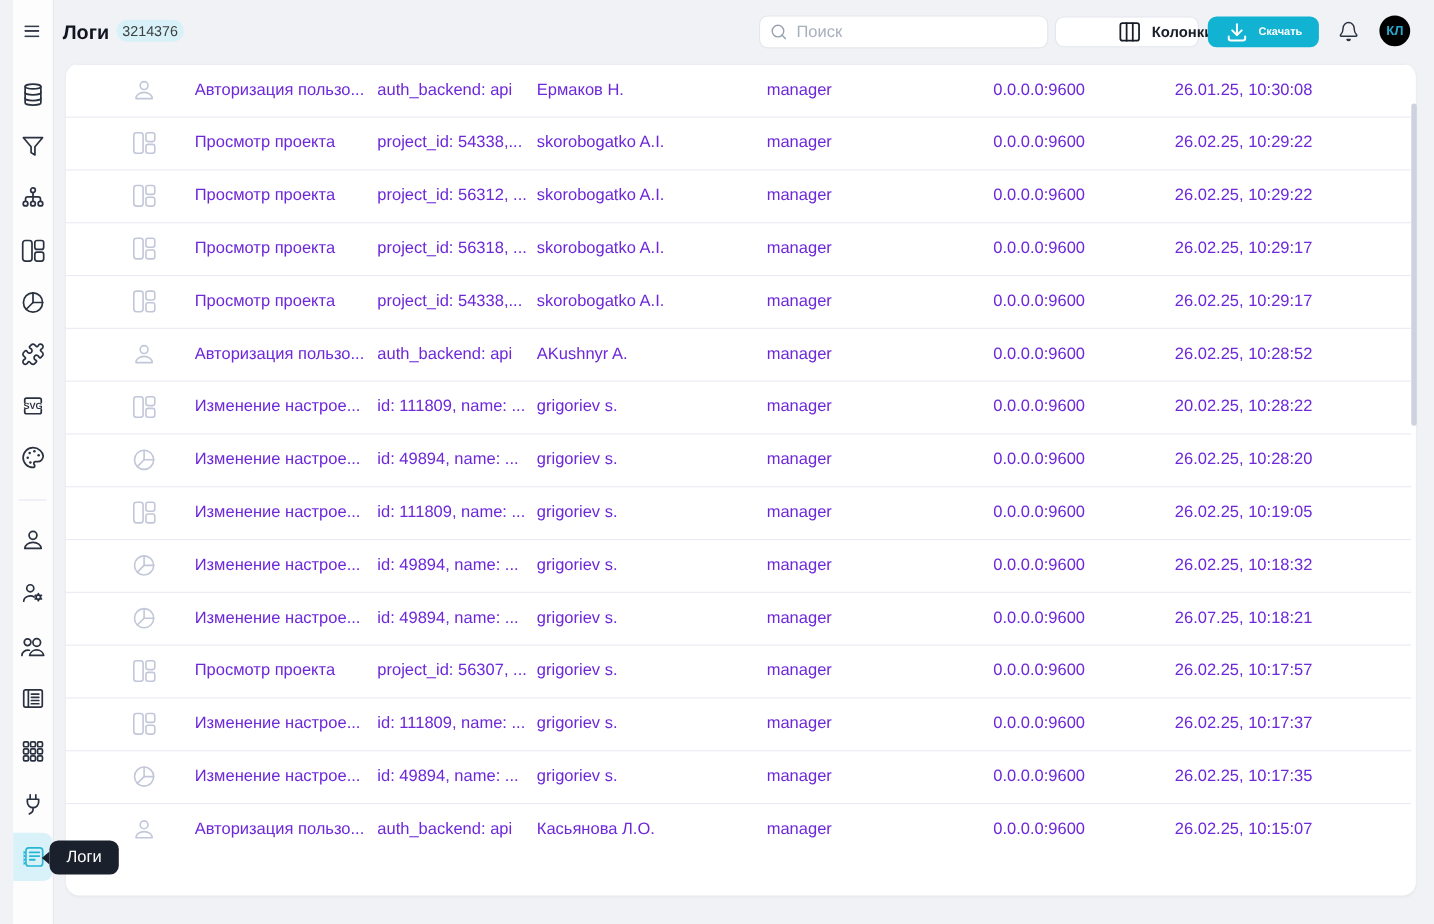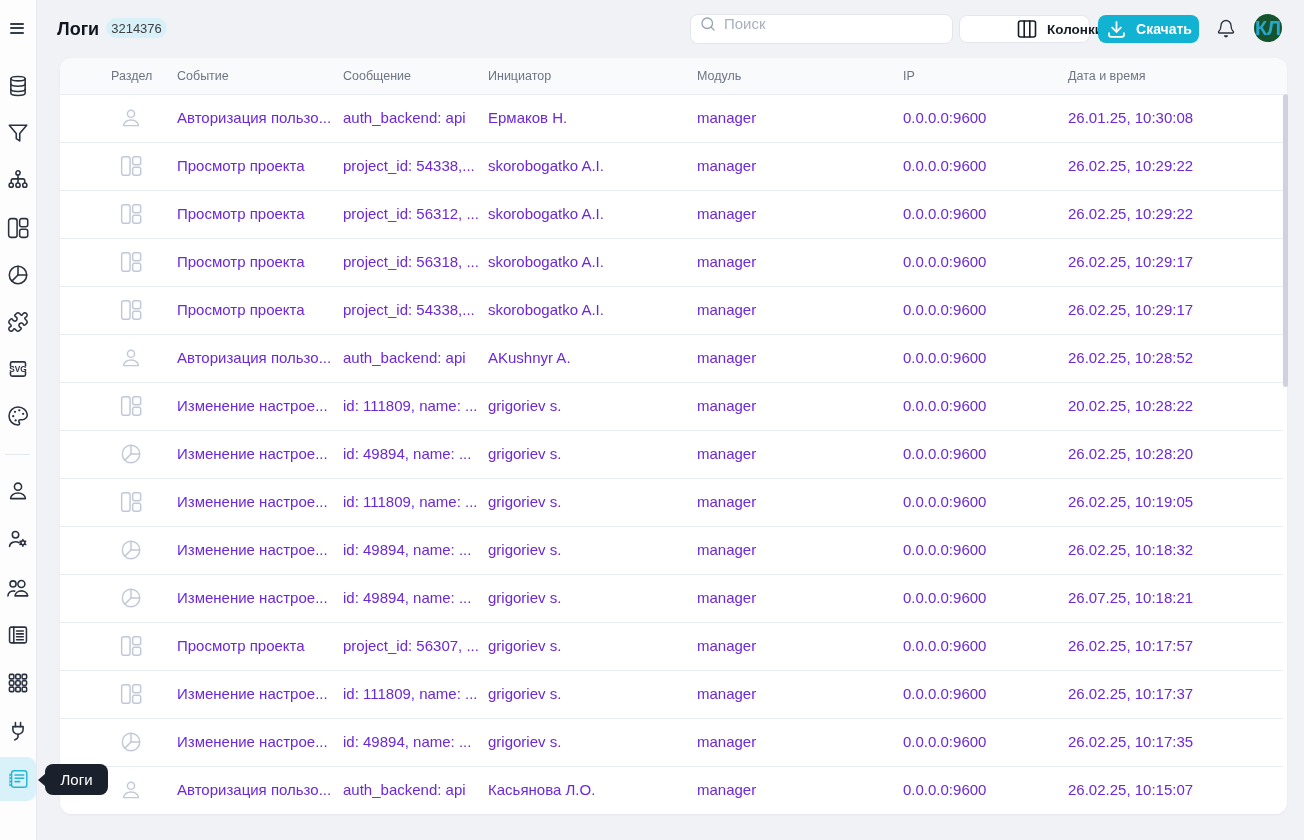--- a/index.html
+++ b/index.html
@@ -1,32 +1,32 @@
 <!DOCTYPE html>
 <html><head><meta charset="utf-8"><style>
 *{margin:0;padding:0;box-sizing:border-box;}
 html,body{width:1304px;height:840px;overflow:hidden;}
 body{font-family:"Liberation Sans",sans-serif;background:#f0f2f6;position:relative;}
-.sidebar{position:absolute;left:0;top:0;width:37px;height:840px;background:#fdfdfe;border-right:1px solid #e4e7ee;}
+.sidebar{position:absolute;left:12px;top:0;width:37px;height:840px;background:#fdfdfe;border-right:1px solid #e4e7ee;}
 .sb-icon{position:absolute;left:0;width:35px;display:flex;justify-content:center;}
 .sb-divider{position:absolute;left:5px;width:25px;top:454px;border-top:1px solid #e4e7ec;}
 .sb-active{position:absolute;left:0px;top:757px;width:36px;height:44px;background:#d9f1f8;border-radius:0 9px 9px 0;display:flex;align-items:center;justify-content:center;color:#27b6d6;}
 .hamb{position:absolute;left:9.5px;top:22.6px;width:14.5px;}
 .hamb div{height:0;border-top:2.3px solid #353c4a;margin-bottom:2.9px;border-radius:2px;}
 .hdr-title{position:absolute;left:57px;top:18.5px;font-size:18px;font-weight:700;color:#10151f;}
 .badge{position:absolute;left:106px;top:18px;width:61px;height:20px;background:#d8f1f8;border-radius:10px;font-size:13px;color:#404040;display:flex;align-items:center;justify-content:center;}
-.search{position:absolute;left:690px;top:14px;width:263px;height:30px;background:#fff;border:1px solid #e3e6ec;border-radius:8px;display:flex;align-items:flex-start;padding-left:8px;}
+.search{position:absolute;left:690px;top:14px;width:263px;height:30px;background:#fff;border:1px solid #e3e6ec;border-radius:8px;display:flex;align-items:center;padding-left:8px;}
 .search .ph{color:#a9b0bd;font-size:15px;margin-left:7px;}
 .btn-cols{position:absolute;left:959px;top:15px;width:131px;height:28px;background:#fff;border:1px solid #e3e6ec;border-radius:8px;display:flex;align-items:center;}
 .btn-cols .main{flex:0 0 102px;display:flex;align-items:center;justify-content:center;gap:8px;font-size:13.5px;font-weight:700;color:#171c26;height:100%;margin-left:48px;}
 .btn-cols .sep{width:1px;height:100%;background:#e3e6ec;}
 .btn-cols .arr{flex:1;display:flex;align-items:center;justify-content:center;height:100%;}
-.btn-dl{position:absolute;left:1098px;top:15px;width:101px;height:28px;background:#12b2d2;border-radius:8px;display:flex;align-items:center;justify-content:center;gap:8px;color:#fff;font-size:14px;font-weight:700;}
+.btn-dl{position:absolute;left:1098px;top:15px;width:101px;height:28px;background:#12b2d2;border-radius:8px;display:flex;align-items:center;justify-content:center;gap:8px;color:#fff;font-size:10px;font-weight:700;}
 .bell{position:absolute;left:1216px;top:18px;width:20px;height:21px;}
-.avatar{position:absolute;left:1254px;top:14px;width:28px;height:28px;border-radius:50%;background:#14532d;color:#2aa6c9;font-size:20px;font-weight:700;display:flex;align-items:center;justify-content:center;}
+.avatar{position:absolute;left:1254px;top:14px;width:28px;height:28px;border-radius:50%;background:#000000;color:#2aa6c9;font-size:12px;font-weight:700;display:flex;align-items:center;justify-content:center;}
 .card{position:absolute;left:60px;top:58px;width:1227px;height:756px;background:#fff;border-radius:12px;overflow:hidden;box-shadow:0 1px 3px rgba(16,24,40,.05);}.card::after{content:"";position:absolute;right:0;top:36px;width:4px;height:720px;background:#fff;}
 .thead{height:36px;background:#f8fafc;display:flex;align-items:center;font-size:12.5px;color:#6d7585;}
 .trow{height:48px;display:flex;align-items:center;padding-bottom:2px;border-top:1px solid #e9ecf2;font-size:15px;color:#6d28d9;background:#fff;}
 .c1{flex:0 0 117px;display:flex;}
 .c1 .ric{margin-left:60px;display:flex;color:#c2c8d9;}
 .th .c1l{padding-left:51px;}
 .c2{flex:0 0 166px;}
 .c3{flex:0 0 145px;}
 .c4{flex:0 0 209px;}
 .c5{flex:0 0 206px;}
@@ -193,29 +193,20 @@
       <path d="M4.2 15.8v1.8a2.1 2.1 0 0 0 2.1 2.1h11.4a2.1 2.1 0 0 0 2.1-2.1v-1.8"></path>
     </svg>
     <span>Скачать</span>
   </div>
 <div class="bell"><svg class="" width="20" height="21" viewBox="0 0 24 24" fill="none" stroke="#2a3140" stroke-width="1.6" stroke-linecap="round" stroke-linejoin="round">
       <path d="M18 8.4a6 6 0 0 0-12 0c0 4.5-1.4 6-2.7 7.3A1 1 0 0 0 4 17.4h16a1 1 0 0 0 .7-1.7C19.4 14.4 18 12.9 18 8.4"></path>
       <path d="M10.3 21a2 2 0 0 0 3.4 0z" fill="#2a3140"></path>
     </svg></div>
 <div class="avatar">КЛ</div>
 <div class="card">
-    <div class="thead th">
-      <div class="c1 cell c1l">Раздел</div>
-      <div class="c2 cell">Событие</div>
-      <div class="c3 cell">Сообщение</div>
-      <div class="c4 cell">Инициатор</div>
-      <div class="c5 cell">Модуль</div>
-      <div class="c6 cell">IP</div>
-      <div class="c7 cell">Дата и время</div>
-    </div>
     <div class="trow">
       <div class="c1">
         <span class="ric">
           <svg class="" width="22" height="22" viewBox="0 0 24 24" fill="none" stroke="currentColor" stroke-width="1.6" stroke-linecap="round" stroke-linejoin="round">
             <circle cx="12" cy="7.4" r="3.9"></circle>
             <path d="M3.9 20.3a8.1 6.1 0 0 1 16.2 0z"></path>
           </svg>
         </span>
       </div>
       <div class="c2 cell">Авторизация пользо...</div>

